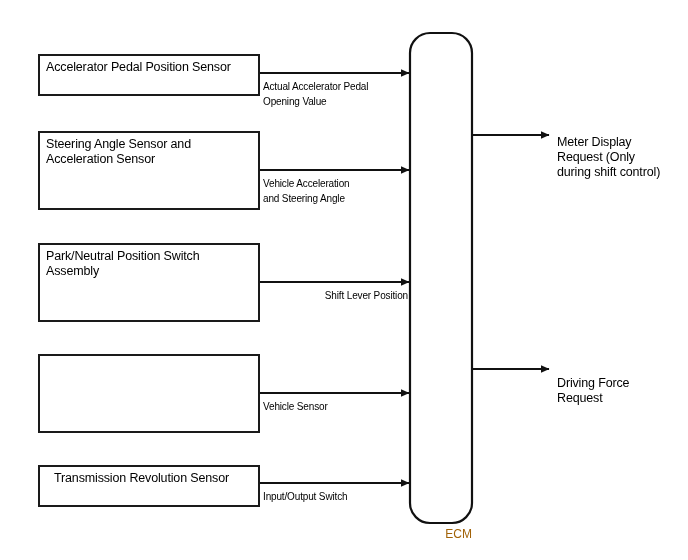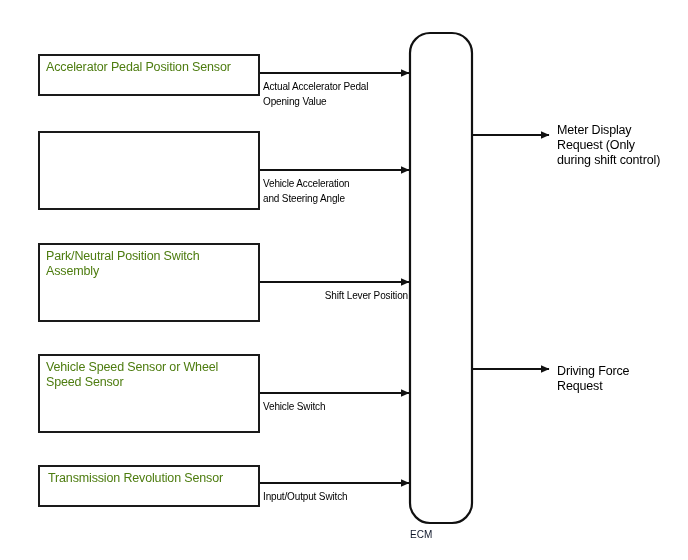--- a/index.html
+++ b/index.html
@@ -29,45 +29,46 @@
     position: absolute;
     box-sizing: border-box;
     border: 2px solid #1a1a1a;
     background: #ffffff;
   }
   .sensor-label {
     position: absolute;
     font-size: 12.5px;
     line-height: 15px;
     letter-spacing: -0.15px;
-    color: #4d7c0f;
+    color: #000000;
     white-space: pre-line;
   }
   .signal-label {
     position: absolute;
     font-size: 10px;
     line-height: 15px;
     letter-spacing: -0.15px;
     color: #000000;
     white-space: pre-line;
   }
   .output-label {
     position: absolute;
     font-size: 12.5px;
     line-height: 15px;
     letter-spacing: -0.15px;
     color: #000000;
     white-space: pre-line;
+    margin-top: 12px;
   }
   .ecm-label {
     position: absolute;
-    font-size: 10px;
+    font-size: 12px;
     line-height: 15px;
-    color: #0f172a;
-    text-align: left;
+    color: #a16207;
+    text-align: right;
   }
 </style>
 </head>
 <body>
 
 <div id="diagram-root">
 
   <svg class="svg-layer" viewBox="0 0 688 560" xmlns="http://www.w3.org/2000/svg">
     <defs>
       <marker id="arrowhead" markerWidth="9" markerHeight="8" refX="8.5" refY="4" orient="auto" markerUnits="userSpaceOnUse">
@@ -84,41 +85,41 @@
     <line x1="260" y1="483" x2="409" y2="483" stroke="#111111" stroke-width="1.8" marker-end="url(#arrowhead)"></line>
 
     <line x1="472" y1="135" x2="549" y2="135" stroke="#111111" stroke-width="1.8" marker-end="url(#arrowhead)"></line>
     <line x1="472" y1="369" x2="549" y2="369" stroke="#111111" stroke-width="1.8" marker-end="url(#arrowhead)"></line>
   </svg>
 
   <div class="sensor-box" style="left:38px; top:54px; width:222px; height:42px;"></div>
   <div class="sensor-label" style="left:46px; top:60px; width:210px;">Accelerator Pedal Position Sensor</div>
 
   <div class="sensor-box" style="left:38px; top:131px; width:222px; height:79px;"></div>
+  <div class="sensor-label" style="left:46px; top:137px; width:210px;">Steering Angle Sensor and
+Acceleration Sensor</div>
 
   <div class="sensor-box" style="left:38px; top:243px; width:222px; height:79px;"></div>
   <div class="sensor-label" style="left:46px; top:249px; width:210px;">Park/Neutral Position Switch
 Assembly</div>
 
   <div class="sensor-box" style="left:38px; top:354px; width:222px; height:79px;"></div>
-  <div class="sensor-label" style="left:46px; top:360px; width:210px;">Vehicle Speed Sensor or Wheel
-Speed Sensor</div>
 
   <div class="sensor-box" style="left:38px; top:465px; width:222px; height:42px;"></div>
-  <div class="sensor-label" style="left:48px; top:471px; width:210px;">Transmission Revolution Sensor</div>
+  <div class="sensor-label" style="left:54px; top:471px; width:210px;">Transmission Revolution Sensor</div>
 
   <div class="signal-label" style="left:263px; top:79px; width:145px;">Actual Accelerator Pedal
 Opening Value</div>
 
   <div class="signal-label" style="left:263px; top:176px; width:145px;">Vehicle Acceleration
 and Steering Angle</div>
 
   <div class="signal-label" style="left:263px; top:288px; width:145px;text-align:right;">Shift Lever Position</div>
 
-  <div class="signal-label" style="left:263px; top:399px; width:145px;">Vehicle Switch</div>
+  <div class="signal-label" style="left:263px; top:399px; width:145px;">Vehicle Sensor</div>
 
   <div class="signal-label" style="left:263px; top:489px; width:145px;">Input/Output Switch</div>
 
   <div class="output-label" style="left:557px; top:123px; width:130px;">Meter Display
 Request (Only
 during shift control)</div>
 
   <div class="output-label" style="left:557px; top:364px; width:130px;">Driving Force
 Request</div>
 

